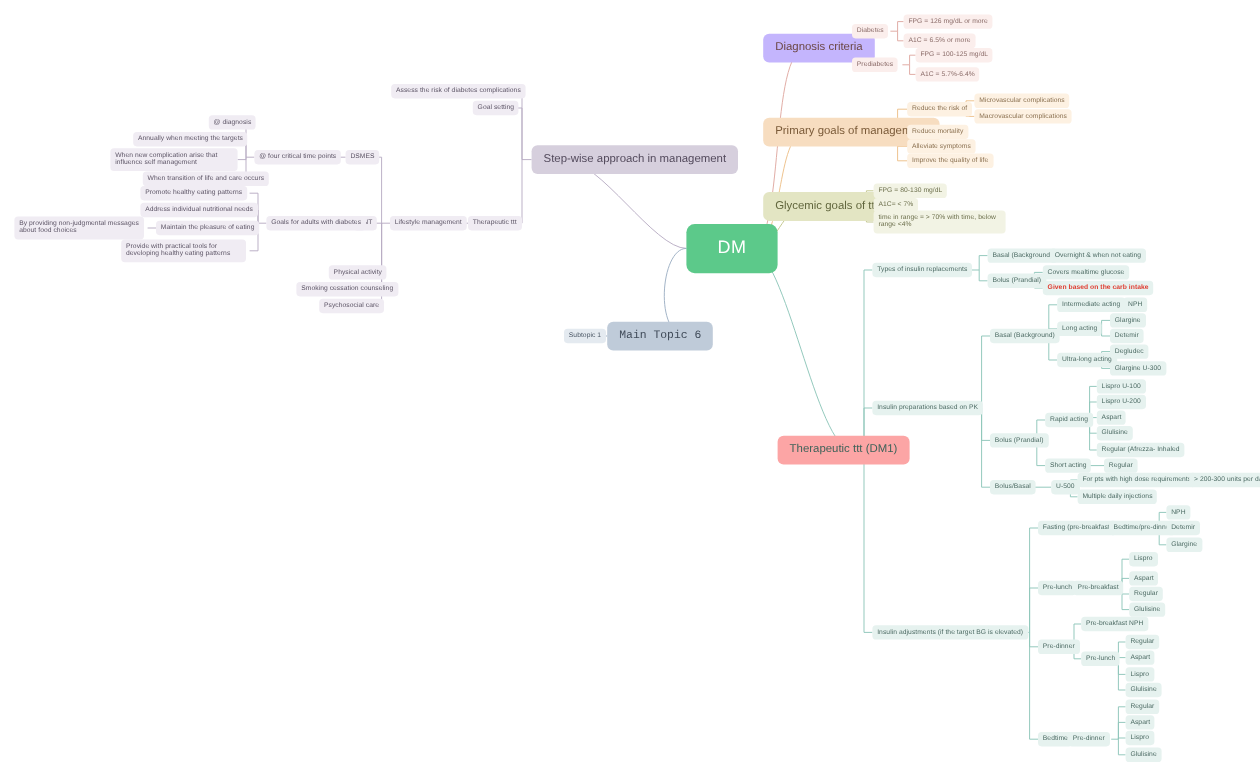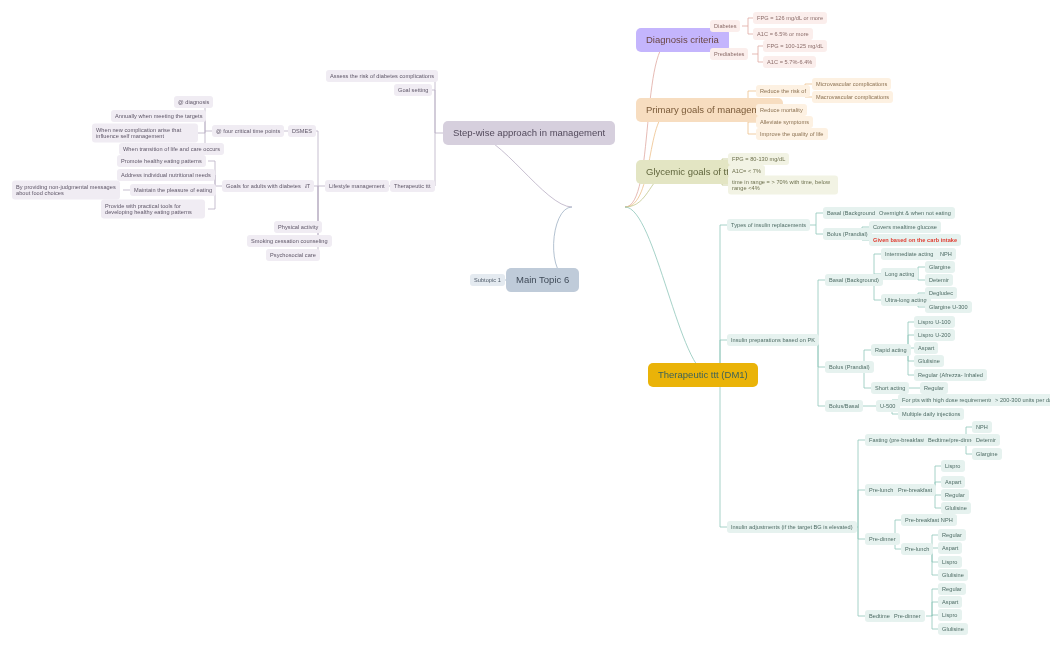--- a/index.html
+++ b/index.html
@@ -33,23 +33,23 @@
   
   .n-main {
     font-size:9.5px;
     padding:6px 10px;
     border-radius:5px;
     color:#4a4a52;
   }
   .m-diag { background:#c4b5fd; color:#6b4744; }
   .m-goals { background:#f7ddc0; color:#7a5a38; }
   .m-gly  { background:#e3e5c3; color:#61663d; }
-  .m-ther { background:#eab308; color:#3d6259; }
+  .m-ther { background:#fca5a5; color:#3d6259; }
   .m-step { background:#d6cfdd; color:#534a5c; }
-  .m-topic6 { background:#bfcbd9; color:#3f4a58; }
+  .m-topic6 { background:#bfcbd9; color:#3f4a58;font-family:Liberation Mono, monospace; }
 
   
   .n-leaf {
     font-size:5.6px;
     padding:2.5px 4px;
     border-radius:3px;
     color:#55555c;
     letter-spacing:.05px;
   }
   .t-pink { background:#fbeeec; color:#8a6b68; }
@@ -200,20 +200,21 @@
       <path d="M215 186 L215 161 L208 161" stroke="#b9aec4"></path>
       <path d="M215 186 L215 175 L208 175" stroke="#b9aec4"></path>
       <path d="M215 186 L215 190 L208 190" stroke="#b9aec4"></path>
       <path d="M215 186 L215 209 L208 209" stroke="#b9aec4"></path>
       <path d="M130 190 L123 190" stroke="#b9aec4"></path>
 
       <path d="M506 280 L499 280" stroke="#9fb1c4"></path>
     </g>
   </svg>
 
+  <div class="node n-root" style="left:572px; top:207px;">DM</div>
 
   <div class="node n-main m-diag" style="left:636px; top:40px;">Diagnosis criteria</div>
   <div class="node n-leaf t-pink" style="left:710px; top:26px;">Diabetes</div>
   <div class="node n-leaf t-pink" style="left:710px; top:54px;">Prediabetes</div>
   <div class="node n-leaf t-pink" style="left:753px; top:18px;">FPG = 126 mg/dL or more</div>
   <div class="node n-leaf t-pink" style="left:753px; top:34px;">A1C = 6.5% or more</div>
   <div class="node n-leaf t-pink" style="left:763px; top:46px;">FPG = 100-125 mg/dL</div>
   <div class="node n-leaf t-pink" style="left:763px; top:62px;">A1C = 5.7%-6.4%</div>
 
   <div class="node n-main m-goals" style="left:636px; top:110px;">Primary goals of management</div>

